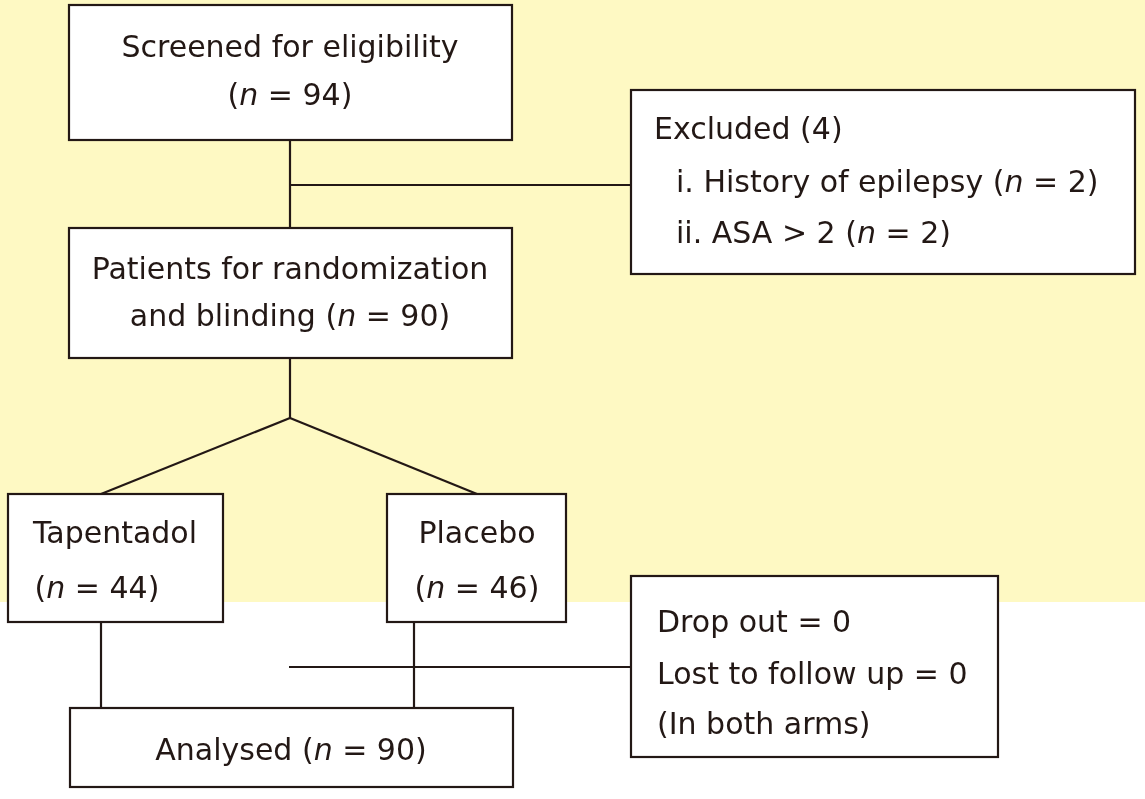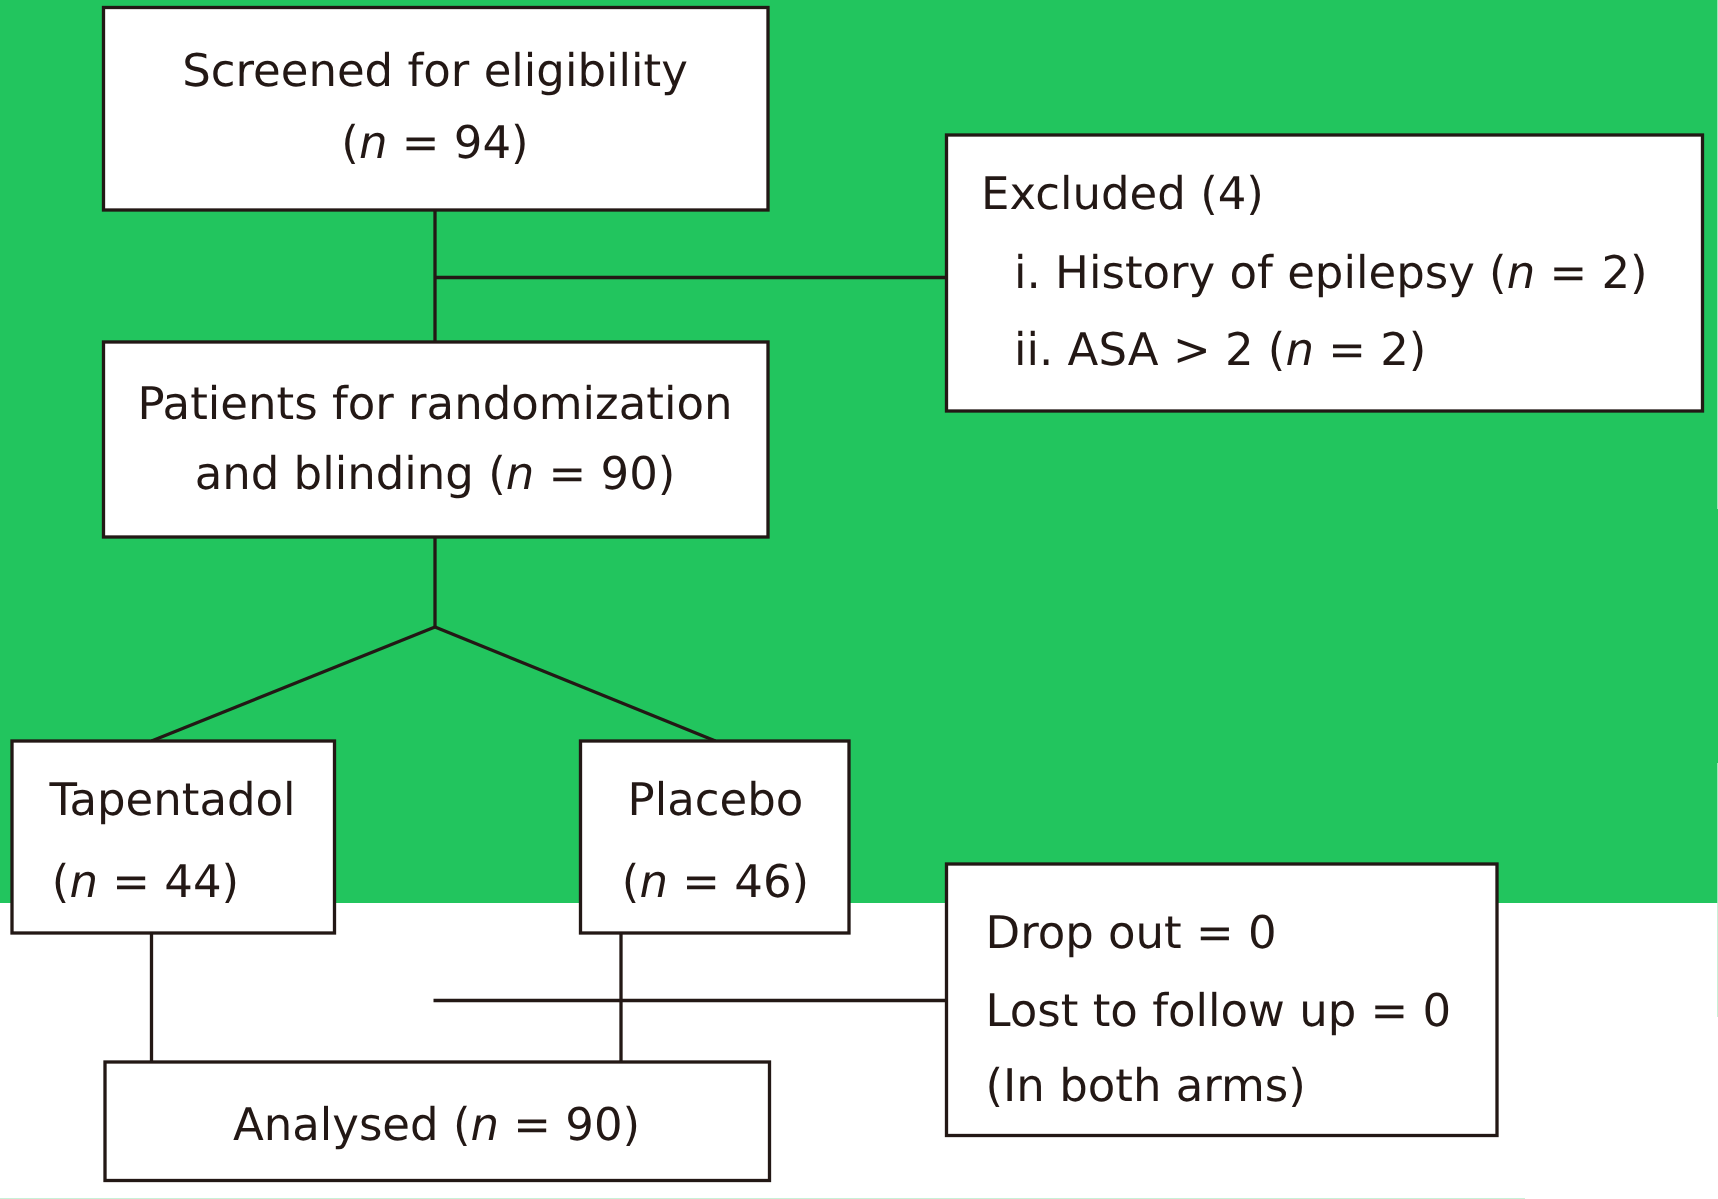--- a/index.html
+++ b/index.html
@@ -10,21 +10,21 @@
   body {
     width: 1145px;
     height: 799px;
     overflow: hidden;
     font-family: "DejaVu Sans", sans-serif;
   }
   #diagram-root {
     position: relative;
     width: 1145px;
     height: 602px;
-    background: #22c55e;
+    background: #fef9c3;
   }
   svg.flow {
     position: absolute;
     top: 0;
     left: 0;
     width: 1145px;
     height: 799px;
     display: block;
   }
   .box-rect {

